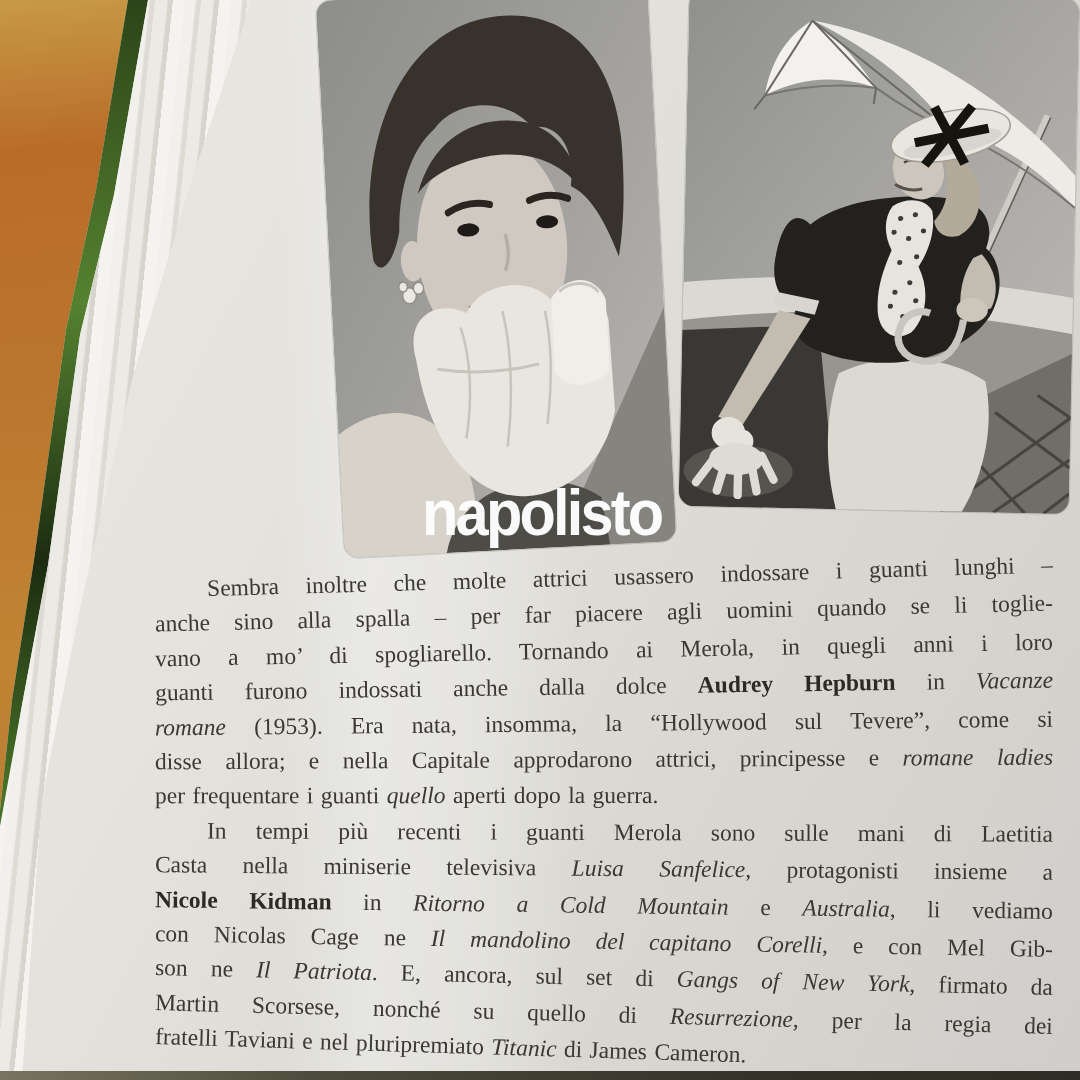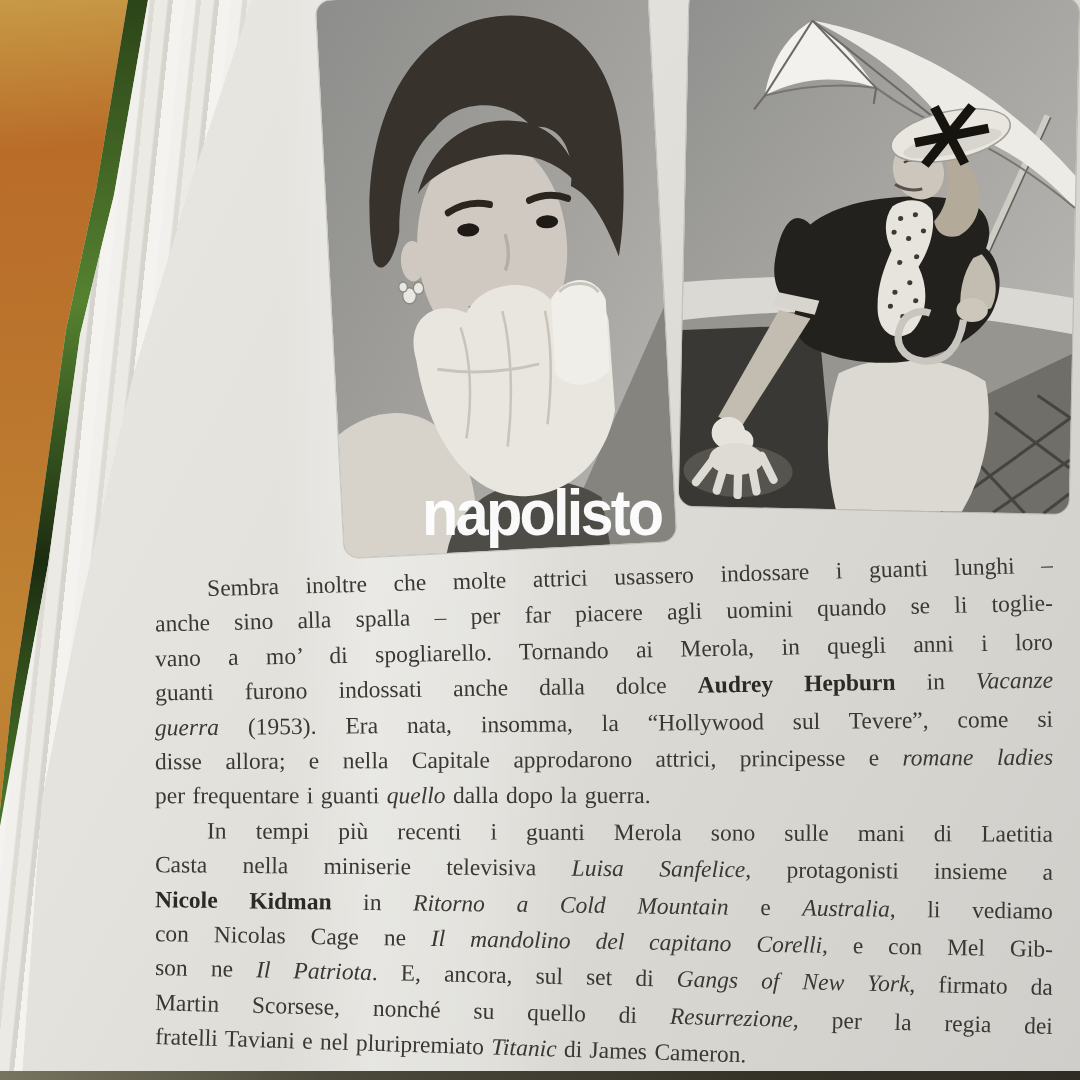--- a/index.html
+++ b/index.html
@@ -209,23 +209,23 @@
       <ellipse cx="276" cy="314" rx="15" ry="12" fill="#cdc6ba"></ellipse>
       <path d="M268,324 C264,354 250,368 230,366 C210,364 202,348 208,332 C212,320 224,314 236,318" stroke="#c9c6bf" stroke-width="7" fill="none"></path>
     </svg>
   </div>
 
   <div class="text-block">
       <div class="tline indent" style="transform: rotate(-1.6deg);"><span class="seg-r">Sembra inoltre che molte attrici usassero indossare i guanti lunghi –</span></div>
       <div class="tline" style="transform: rotate(-1.34deg);"><span class="seg-r">anche sino alla spalla – per far piacere agli uomini quando se li toglie-</span></div>
       <div class="tline" style="transform: rotate(-1.08deg);"><span class="seg-r">vano a mo’ di spogliarello. Tornando ai Merola, in quegli anni i loro</span></div>
       <div class="tline" style="transform: rotate(-0.82deg);"><span class="seg-r">guanti furono indossati anche dalla dolce </span><span class="seg-b">Audrey Hepburn</span><span class="seg-r"> in </span><span class="seg-i">Vacanze</span></div>
-      <div class="tline" style="transform: rotate(-0.56deg);"><span class="seg-i">guerra</span><span class="seg-r"> (1953). Era nata, insomma, la “Hollywood sul Tevere”, come si</span></div>
+      <div class="tline" style="transform: rotate(-0.56deg);"><span class="seg-i">romane</span><span class="seg-r"> (1953). Era nata, insomma, la “Hollywood sul Tevere”, come si</span></div>
       <div class="tline" style="transform: rotate(-0.3deg);"><span class="seg-r">disse allora; e nella Capitale approdarono attrici, principesse e </span><span class="seg-i">romane ladies</span></div>
-      <div class="tline pend" style="transform: rotate(-0.04deg);"><span class="seg-r">per frequentare i guanti </span><span class="seg-i">quello</span><span class="seg-r"> dalla dopo la guerra.</span></div>
+      <div class="tline pend" style="transform: rotate(-0.04deg);"><span class="seg-r">per frequentare i guanti </span><span class="seg-i">quello</span><span class="seg-r"> aperti dopo la guerra.</span></div>
       <div class="tline indent" style="transform: rotate(0.22deg);"><span class="seg-r">In tempi più recenti i guanti Merola sono sulle mani di Laetitia</span></div>
       <div class="tline" style="transform: rotate(0.48deg);"><span class="seg-r">Casta nella miniserie televisiva </span><span class="seg-i">Luisa Sanfelice</span><span class="seg-r">, protagonisti insieme a</span></div>
       <div class="tline" style="transform: rotate(0.74deg);"><span class="seg-b">Nicole Kidman</span><span class="seg-r"> in </span><span class="seg-i">Ritorno a Cold Mountain</span><span class="seg-r"> e </span><span class="seg-i">Australia</span><span class="seg-r">, li vediamo</span></div>
       <div class="tline" style="transform: rotate(1deg);"><span class="seg-r">con Nicolas Cage ne </span><span class="seg-i">Il mandolino del capitano Corelli</span><span class="seg-r">, e con Mel Gib-</span></div>
       <div class="tline" style="transform: rotate(1.26deg);"><span class="seg-r">son ne </span><span class="seg-i">Il Patriota</span><span class="seg-r">. E, ancora, sul set di </span><span class="seg-i">Gangs of New York</span><span class="seg-r">, firmato da</span></div>
       <div class="tline" style="transform: rotate(1.52deg);"><span class="seg-r">Martin Scorsese, nonché su quello di </span><span class="seg-i">Resurrezione</span><span class="seg-r">, per la regia dei</span></div>
       <div class="tline pend" style="transform: rotate(1.78deg);"><span class="seg-r">fratelli Taviani e nel pluripremiato </span><span class="seg-i">Titanic</span><span class="seg-r"> di James Cameron.</span></div>
     </div>
 
   <div class="watermark">napolisto</div>

